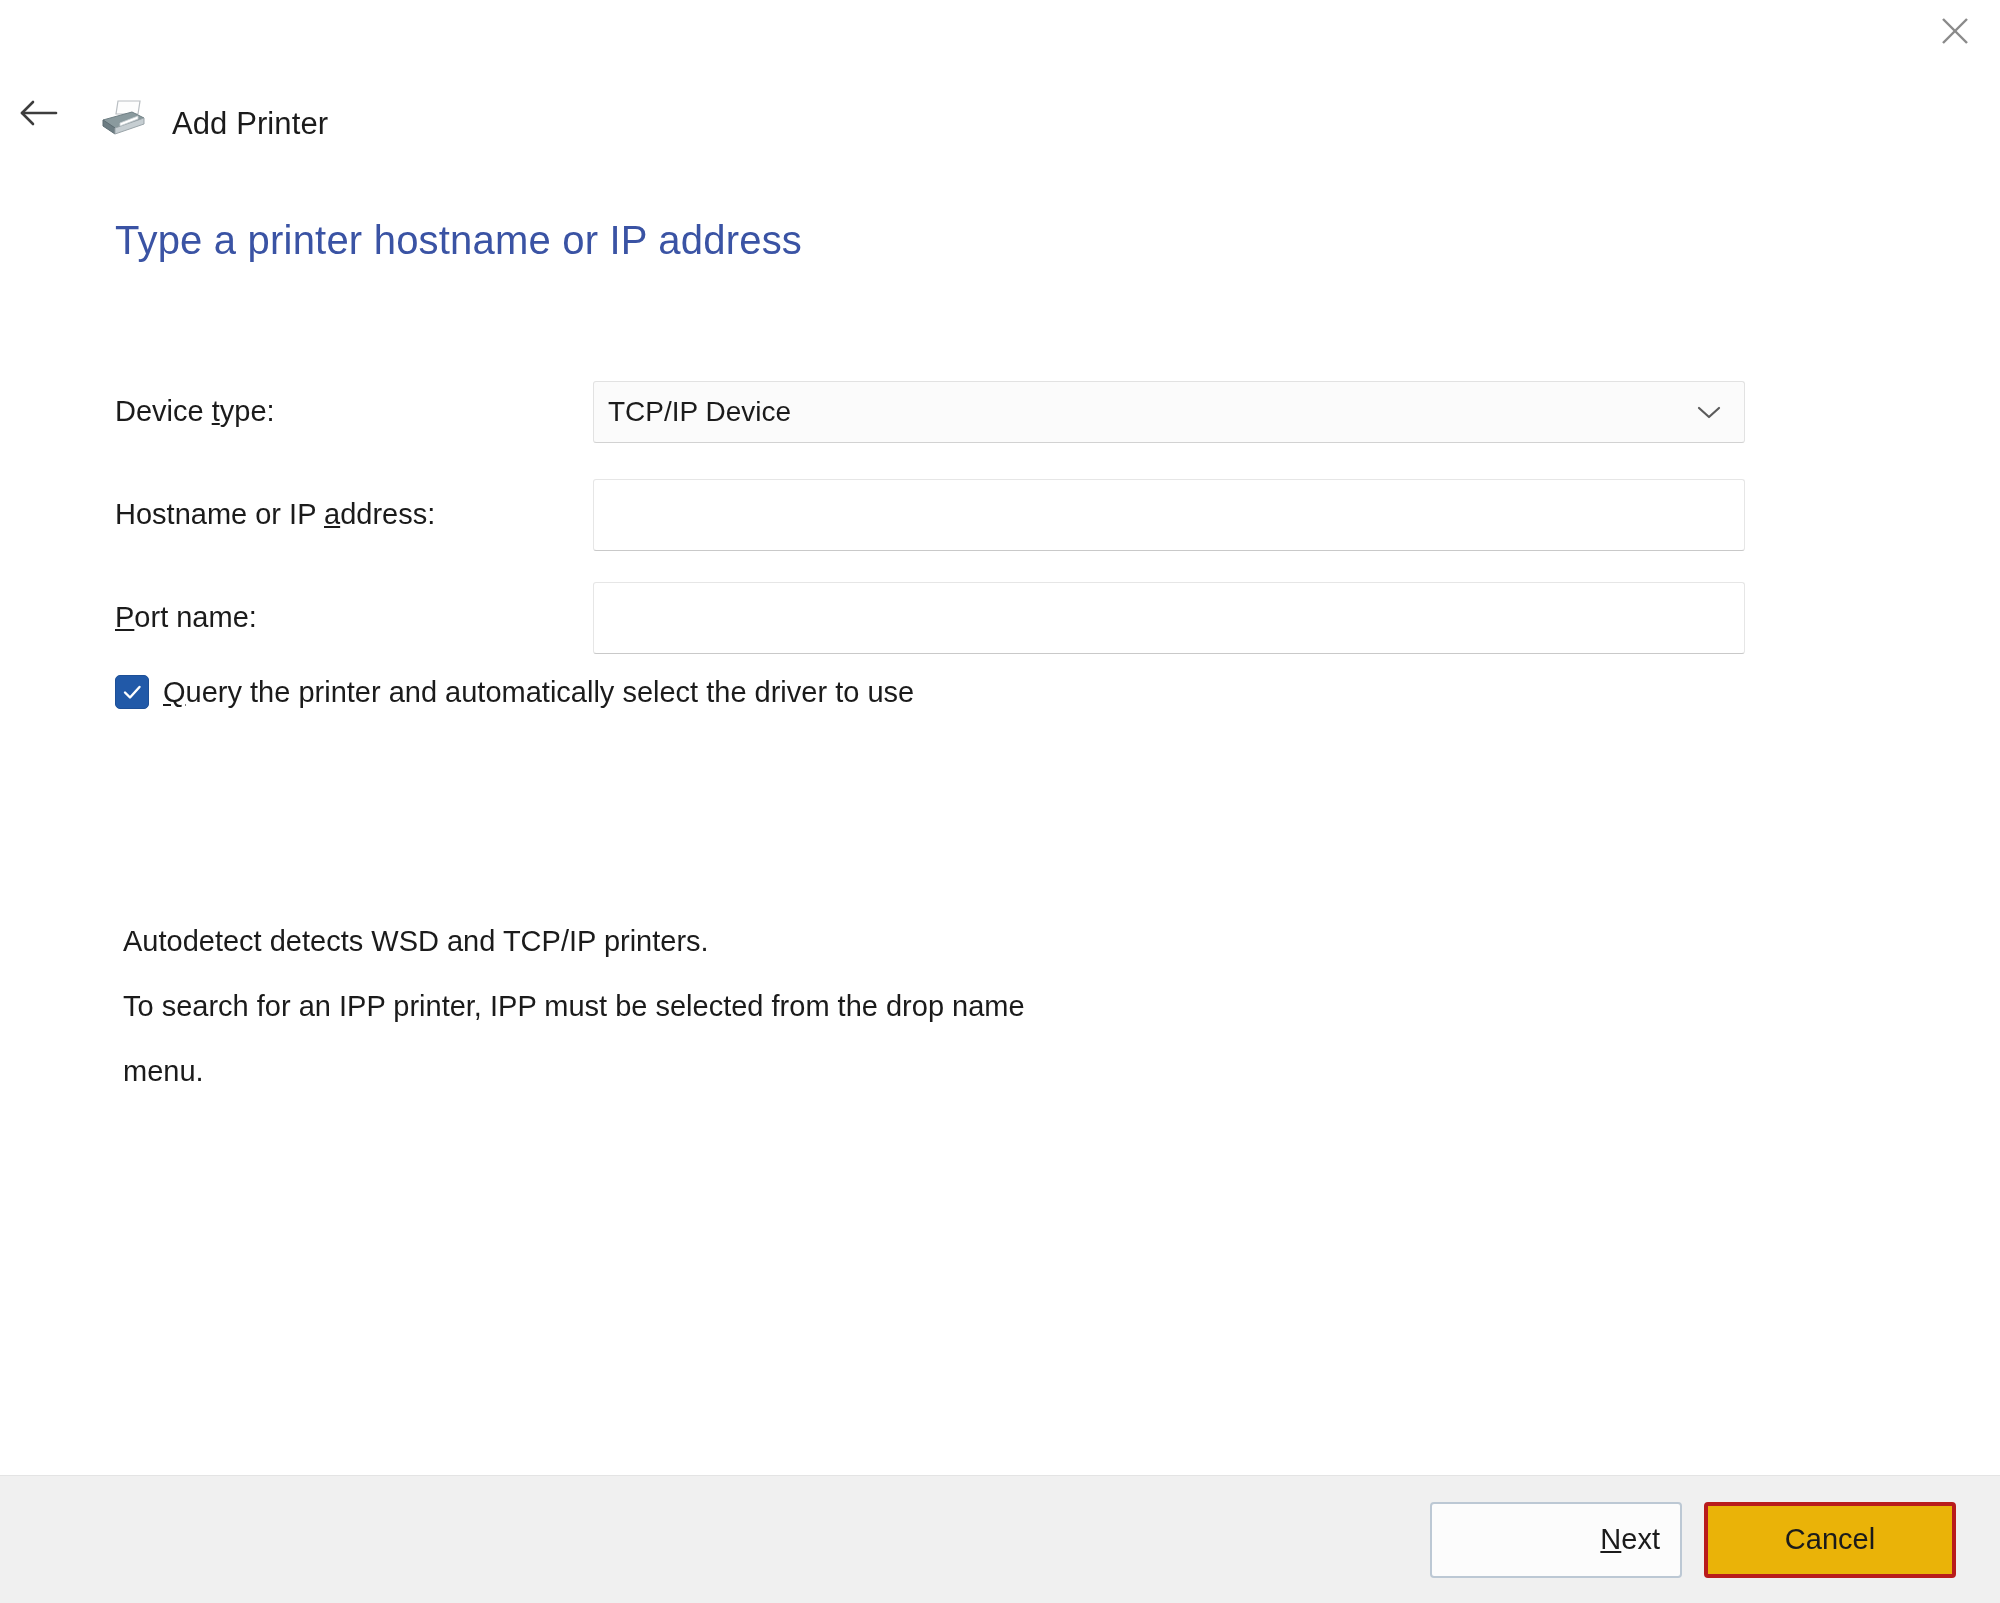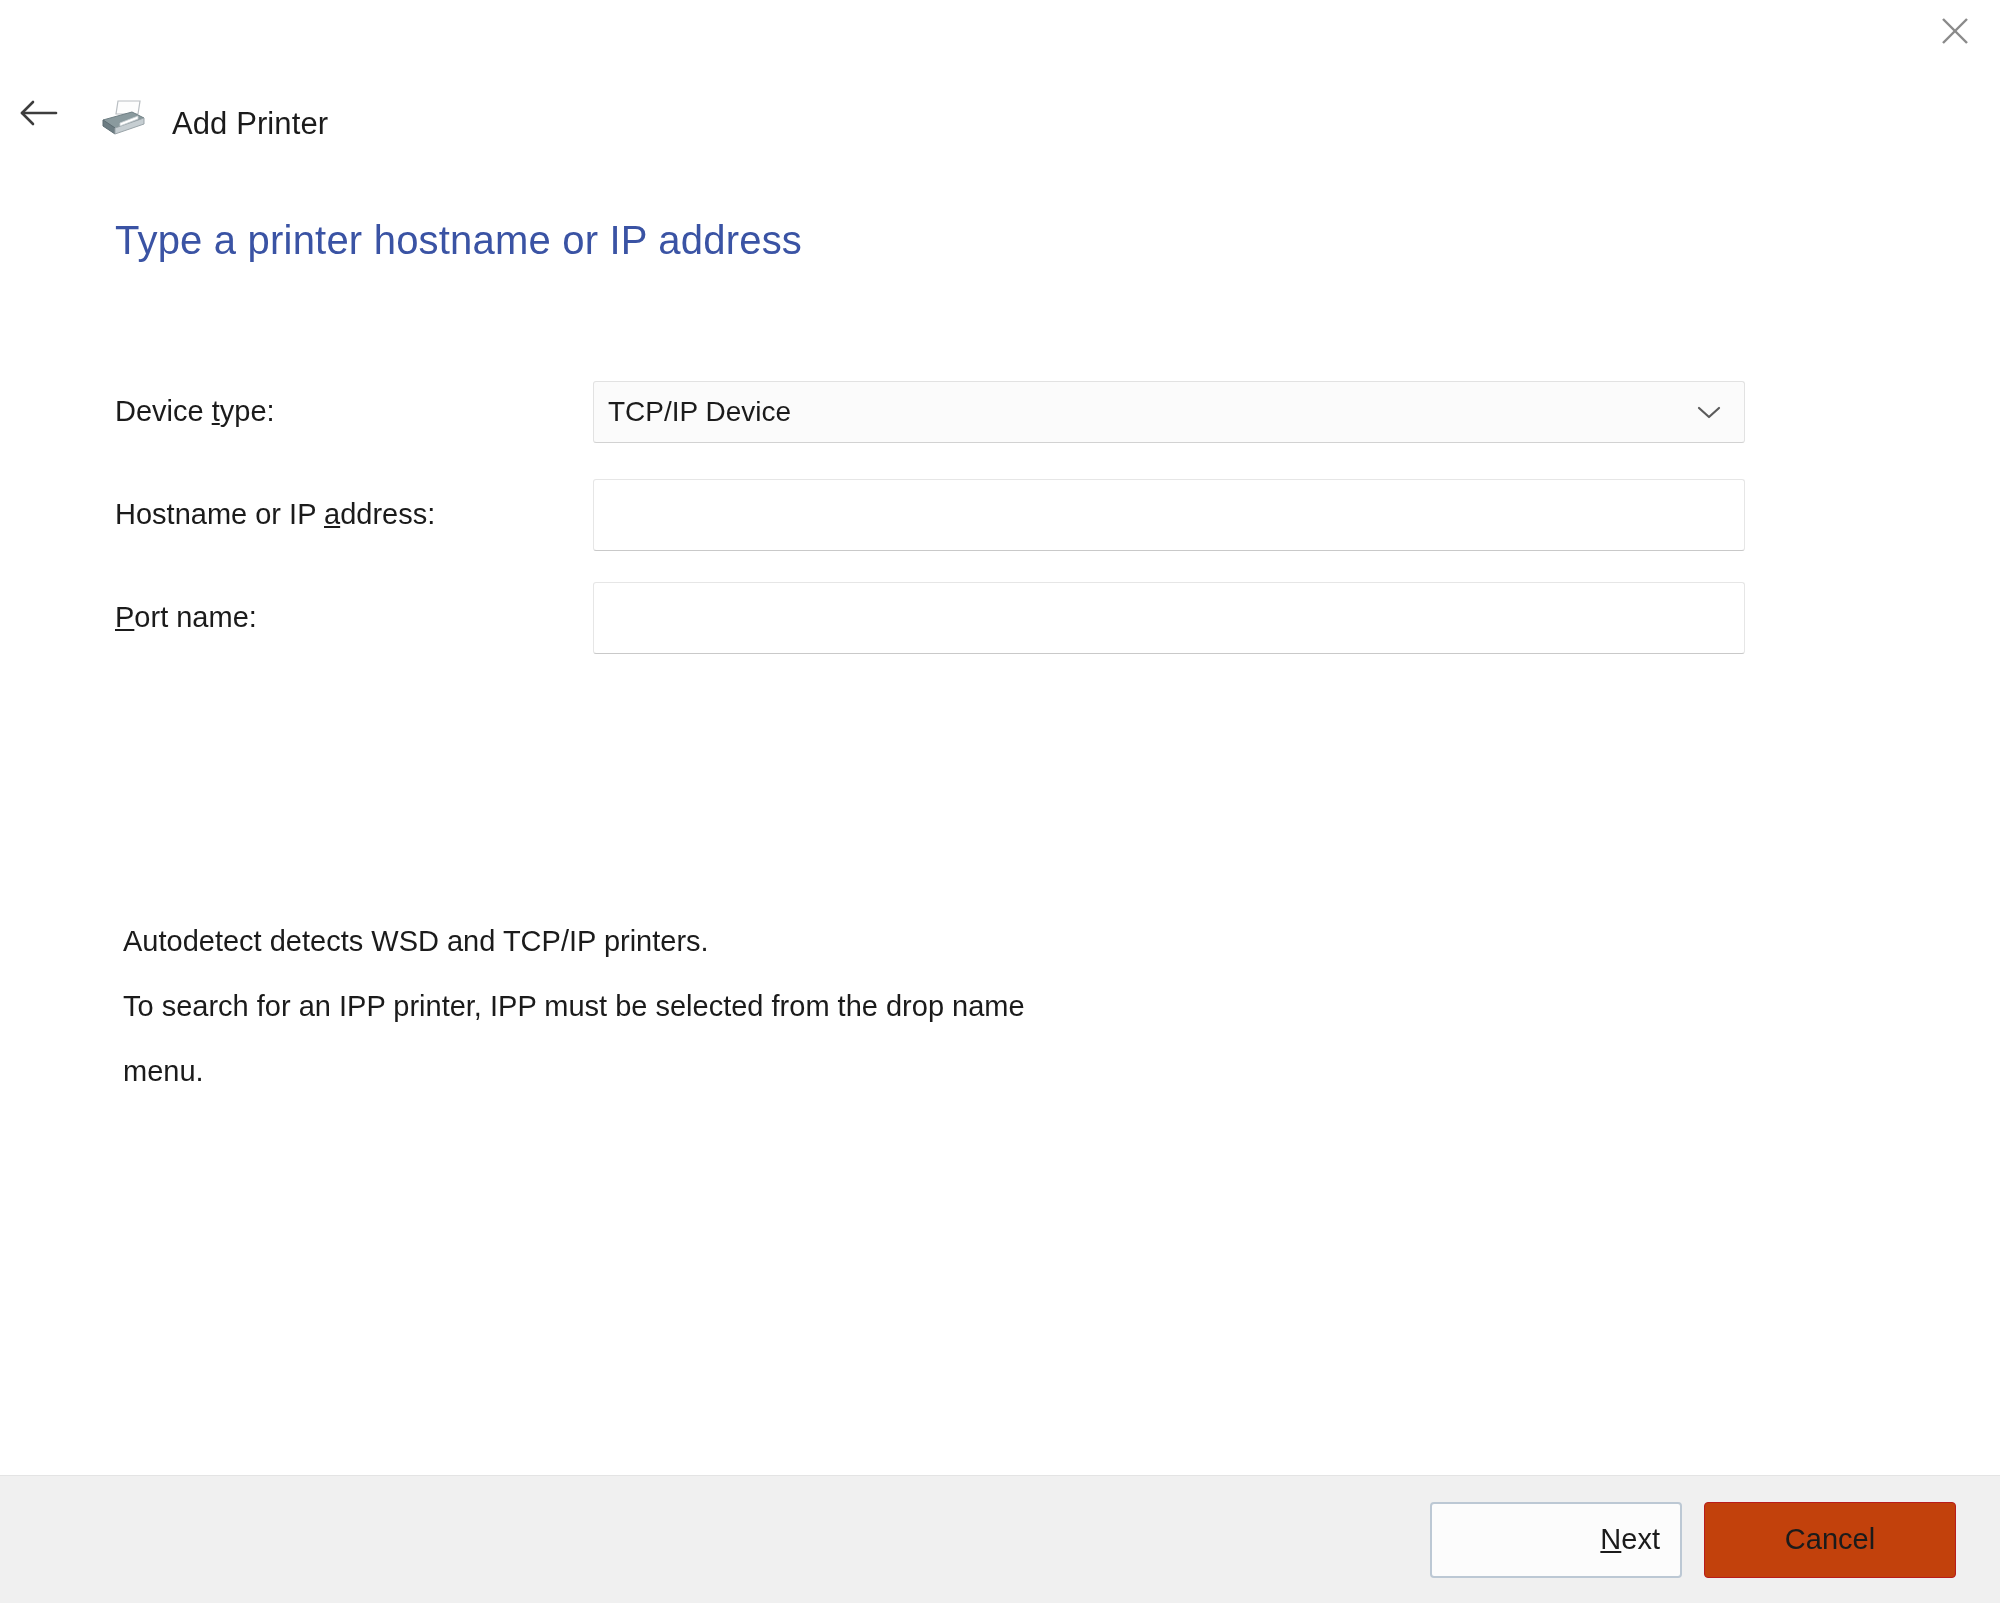--- a/index.html
+++ b/index.html
@@ -238,22 +238,22 @@
     justify-content: flex-end;
     padding-right: 44px;
     gap: 22px;
   }
   .btn {
     min-width: 252px;
     height: 76px;
     font-family: "Liberation Sans", sans-serif;
     font-size: 29px;
     color: #1b1b1b;
-    background: #c2410c;
-    border: 1px solid #b91c1c;
+    background: #eab308;
+    border: 4px solid #b91c1c;
     border-radius: 4px;
     cursor: pointer;
     display: flex;
     align-items: center;
     justify-content: center;
     padding: 0 20px;
   }
   .btn.default {
     border: 2px solid #bcc8d4;
     background: #fcfcfc;
@@ -332,20 +332,30 @@
 
       <div class="form-row">
         <div class="form-label"><span></span><u>P</u><span>ort name:</span></div>
         <div class="field-wrap">
           <input class="text-input" type="text" placeholder="" style="">
         </div>
       </div>
 
     </div>
 
+    <div class="checkbox-row">
+      <span class="checkbox">
+        <span>
+          <svg width="24" height="24" viewBox="0 0 24 24" aria-hidden="true">
+            <path d="M5 12.5 L10 17.5 L19.5 7" stroke="#ffffff" stroke-width="2.4" fill="none" stroke-linecap="round" stroke-linejoin="round"></path>
+          </svg>
+        </span>
+      </span>
+      <span class="checkbox-label"><span></span><u>Q</u><span>uery the printer and automatically select the driver to use</span></span>
+    </div>
 
     <div class="help-text">
       <p>Autodetect detects WSD and TCP/IP printers.</p>
       <p>To search for an IPP printer, IPP must be selected from the drop name</p>
       <p>menu.</p>
     </div>
 
   </div>
 
   <div class="footer">

